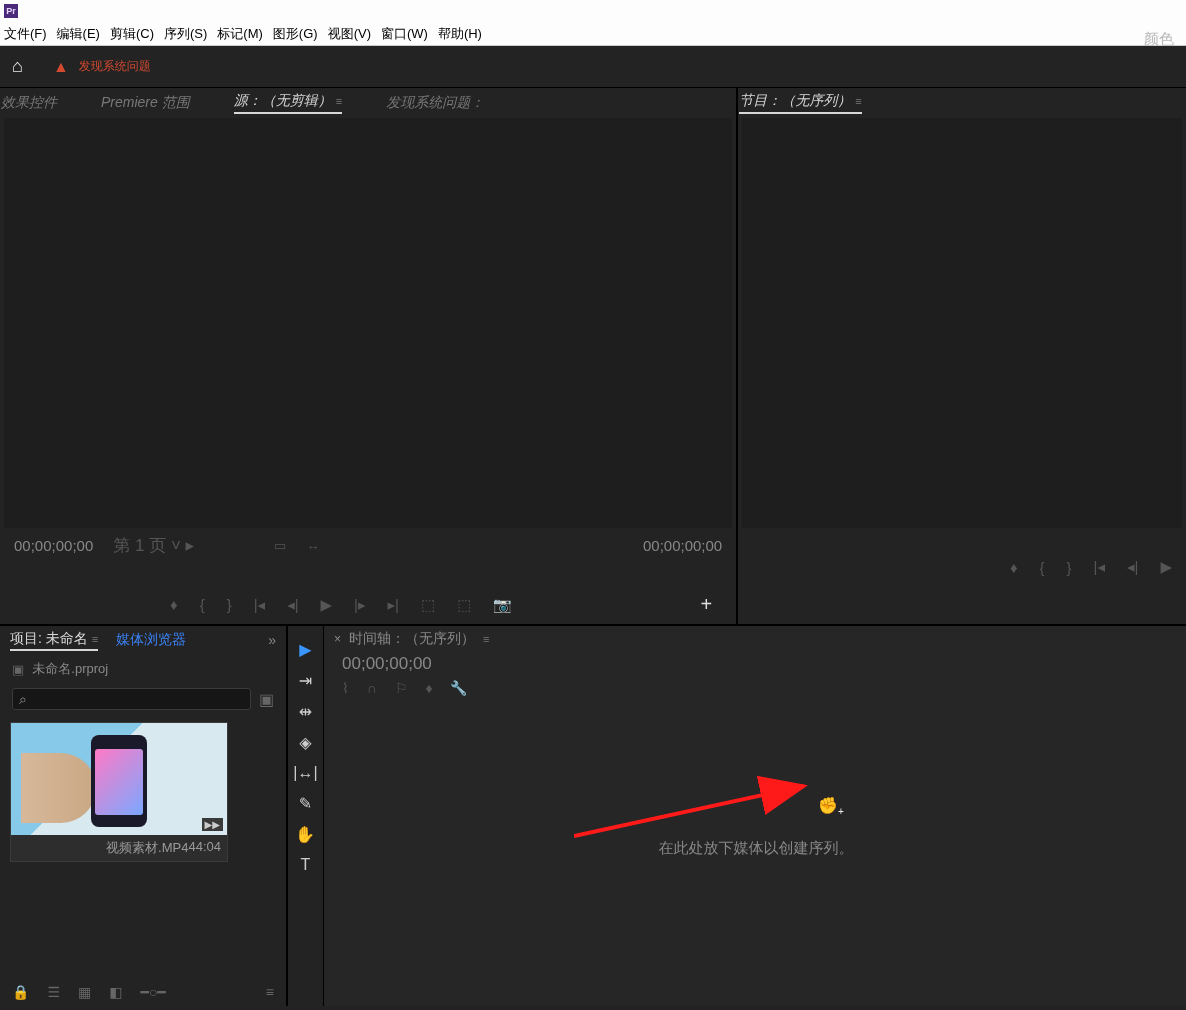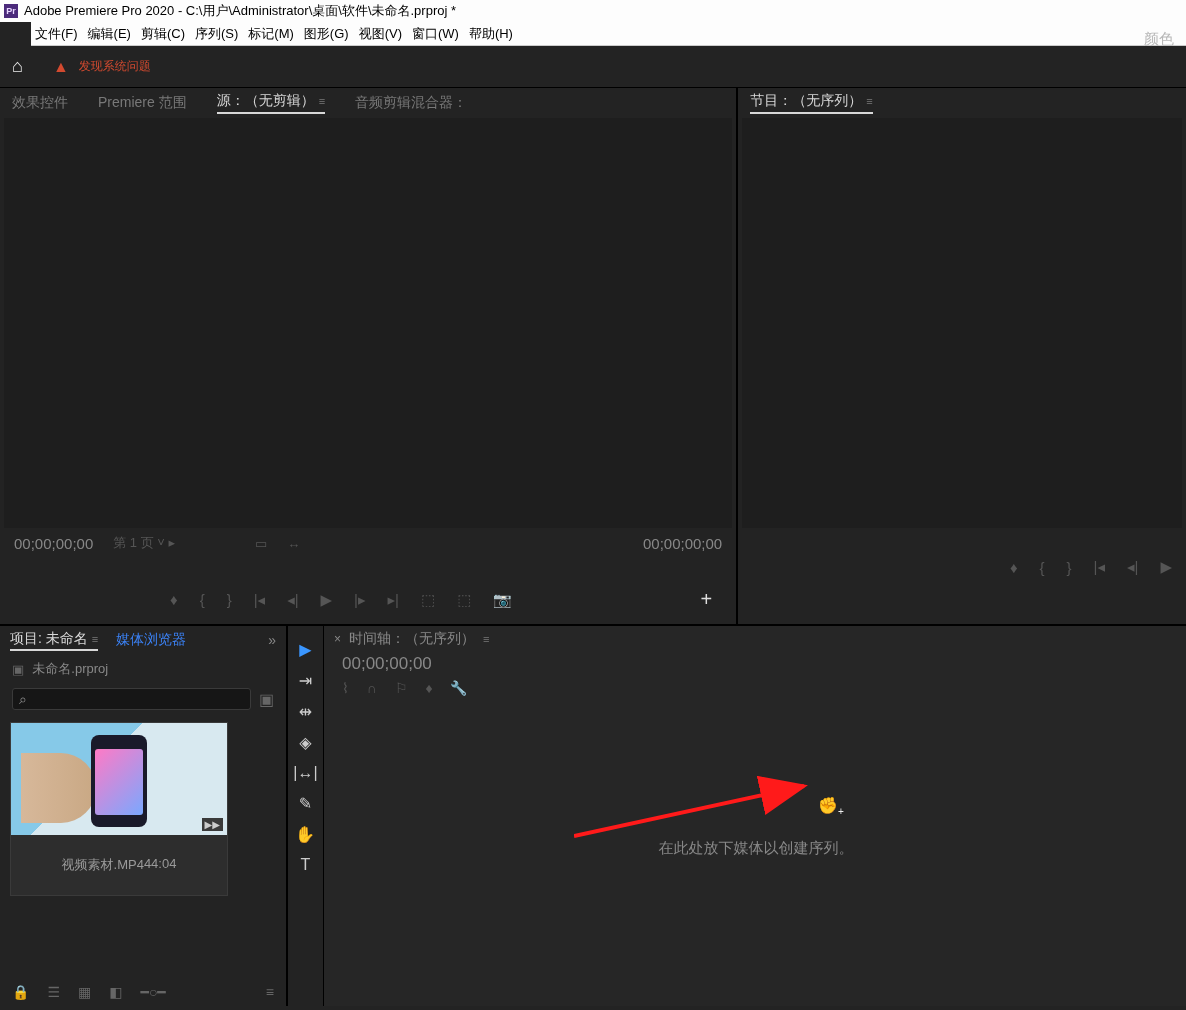--- a/index.html
+++ b/index.html
@@ -35,21 +35,20 @@
 .menu-bar {
   height: 24px;
   background: #fdfdfd;
   color: #000;
   display: flex;
   align-items: center;
   padding: 0 4px;
   font-size: 13px;
   gap: 10px;
   border-bottom: 1px solid #ccc;
-  margin-left: 31px;
 }
 .menu-bar span { cursor: default; }
 .header-row {
   height: 42px;
   background: #232323;
   display: flex;
   align-items: center;
   padding: 0 12px;
   border-bottom: 1px solid #000;
 }
@@ -78,24 +77,25 @@
 .panel-row {
   display: flex;
 }
 .panel {
   background: #232323;
 }
 .panel-tabs {
   height: 30px;
   display: flex;
   align-items: center;
-  padding: 0 12px;
-  gap: 30px;
+  padding: 0 1px;
+  gap: 44px;
   font-size: 14px;
   color: #787878;
+  font-style: italic;
 }
 .panel-tabs .tab { cursor: default; }
 .panel-tabs .tab.active {
   color: #d8d8d8;
   border-bottom: 2px solid #d8d8d8;
   padding-bottom: 2px;
 }
 .panel-tabs .tab .menu-glyph { font-size: 11px; margin-left: 4px; color:#787878;}
 .source-panel {
   width: 778px;
@@ -117,21 +117,21 @@
 }
 .viewer-footer {
   display: flex;
   align-items: center;
   padding: 6px 14px;
   gap: 20px;
   color: #787878;
 }
 .tc { color: #888; font-size: 15px; }
 .tc.right { margin-left: auto; }
-.page-dd { color: #555; font-size: 13px; }
+.page-dd { color: #555; font-size: 17px; }
 .marker-bar { height: 26px; }
 .transport-bar {
   display: flex;
   align-items: center;
   gap: 22px;
   padding: 4px 14px 4px 170px;
   color: #555;
 }
 .transport-bar .tbtn { font-size: 15px; }
 .transport-bar .plus { margin-left: auto; color: #ddd; font-size: 20px; padding-right:10px;}
@@ -225,22 +225,22 @@
   background: linear-gradient(90deg,#d7b89a,#c9a884);
   border-radius: 0 40px 40px 0;
 }
 .insert-badge {
   position:absolute; right:4px; bottom:4px;
   background:#3a3a3a; color:#ccc;
   font-size:10px; padding:1px 3px;
 }
 .clip-meta {
   display:flex;
-  justify-content:center;
-  padding:21px 6px;
+  justify-content:flex-end;
+  padding:4px 6px;
   background:#2d2d2d;
   font-size:13px;
   color:#999;
 }
 .project-footer {
   position:absolute;
   bottom:0; left:0; right:0;
   height:28px;
   display:flex;
   align-items:center;
@@ -310,21 +310,20 @@
   position:absolute;
   left:250px; top:140px;
   pointer-events:none;
 }
 </style>
 </head>
 <body>
 
 <div class="title-bar">
   <span class="pr-icon">Pr</span>
-  <span>Adobe Premiere Pro 2020 - C:\用户\Administrator\桌面\软件\未命名.prproj *</span>
 </div>
 
 <div class="menu-bar">
   <span>文件(F)</span>
   <span>编辑(E)</span>
   <span>剪辑(C)</span>
   <span>序列(S)</span>
   <span>标记(M)</span>
   <span>图形(G)</span>
   <span>视图(V)</span>
@@ -350,21 +349,21 @@
   </div>
 </div>
 
 <div class="panel-row">
 
   <div class="panel source-panel">
     <div class="panel-tabs">
       <span class="tab">效果控件</span>
       <span class="tab">Premiere 范围</span>
       <span class="tab active"><span>源：（无剪辑）</span><span class="menu-glyph">≡</span></span>
-      <span class="tab">音频剪辑混合器：</span>
+      <span class="tab">发现系统问题：</span>
     </div>
     <div class="viewer-content"></div>
     <div class="viewer-footer">
       <span class="tc">00;00;00;00</span>
       <span class="page-dd"><span>第 1 页</span> ˅ ▸</span>
       <span style="margin-left:60px;color:#555;font-size:13px;">▭</span>
       <span style="color:#555;font-size:13px;">↔</span>
       <span class="tc right">00;00;00;00</span>
     </div>
     <div class="marker-bar"></div>

